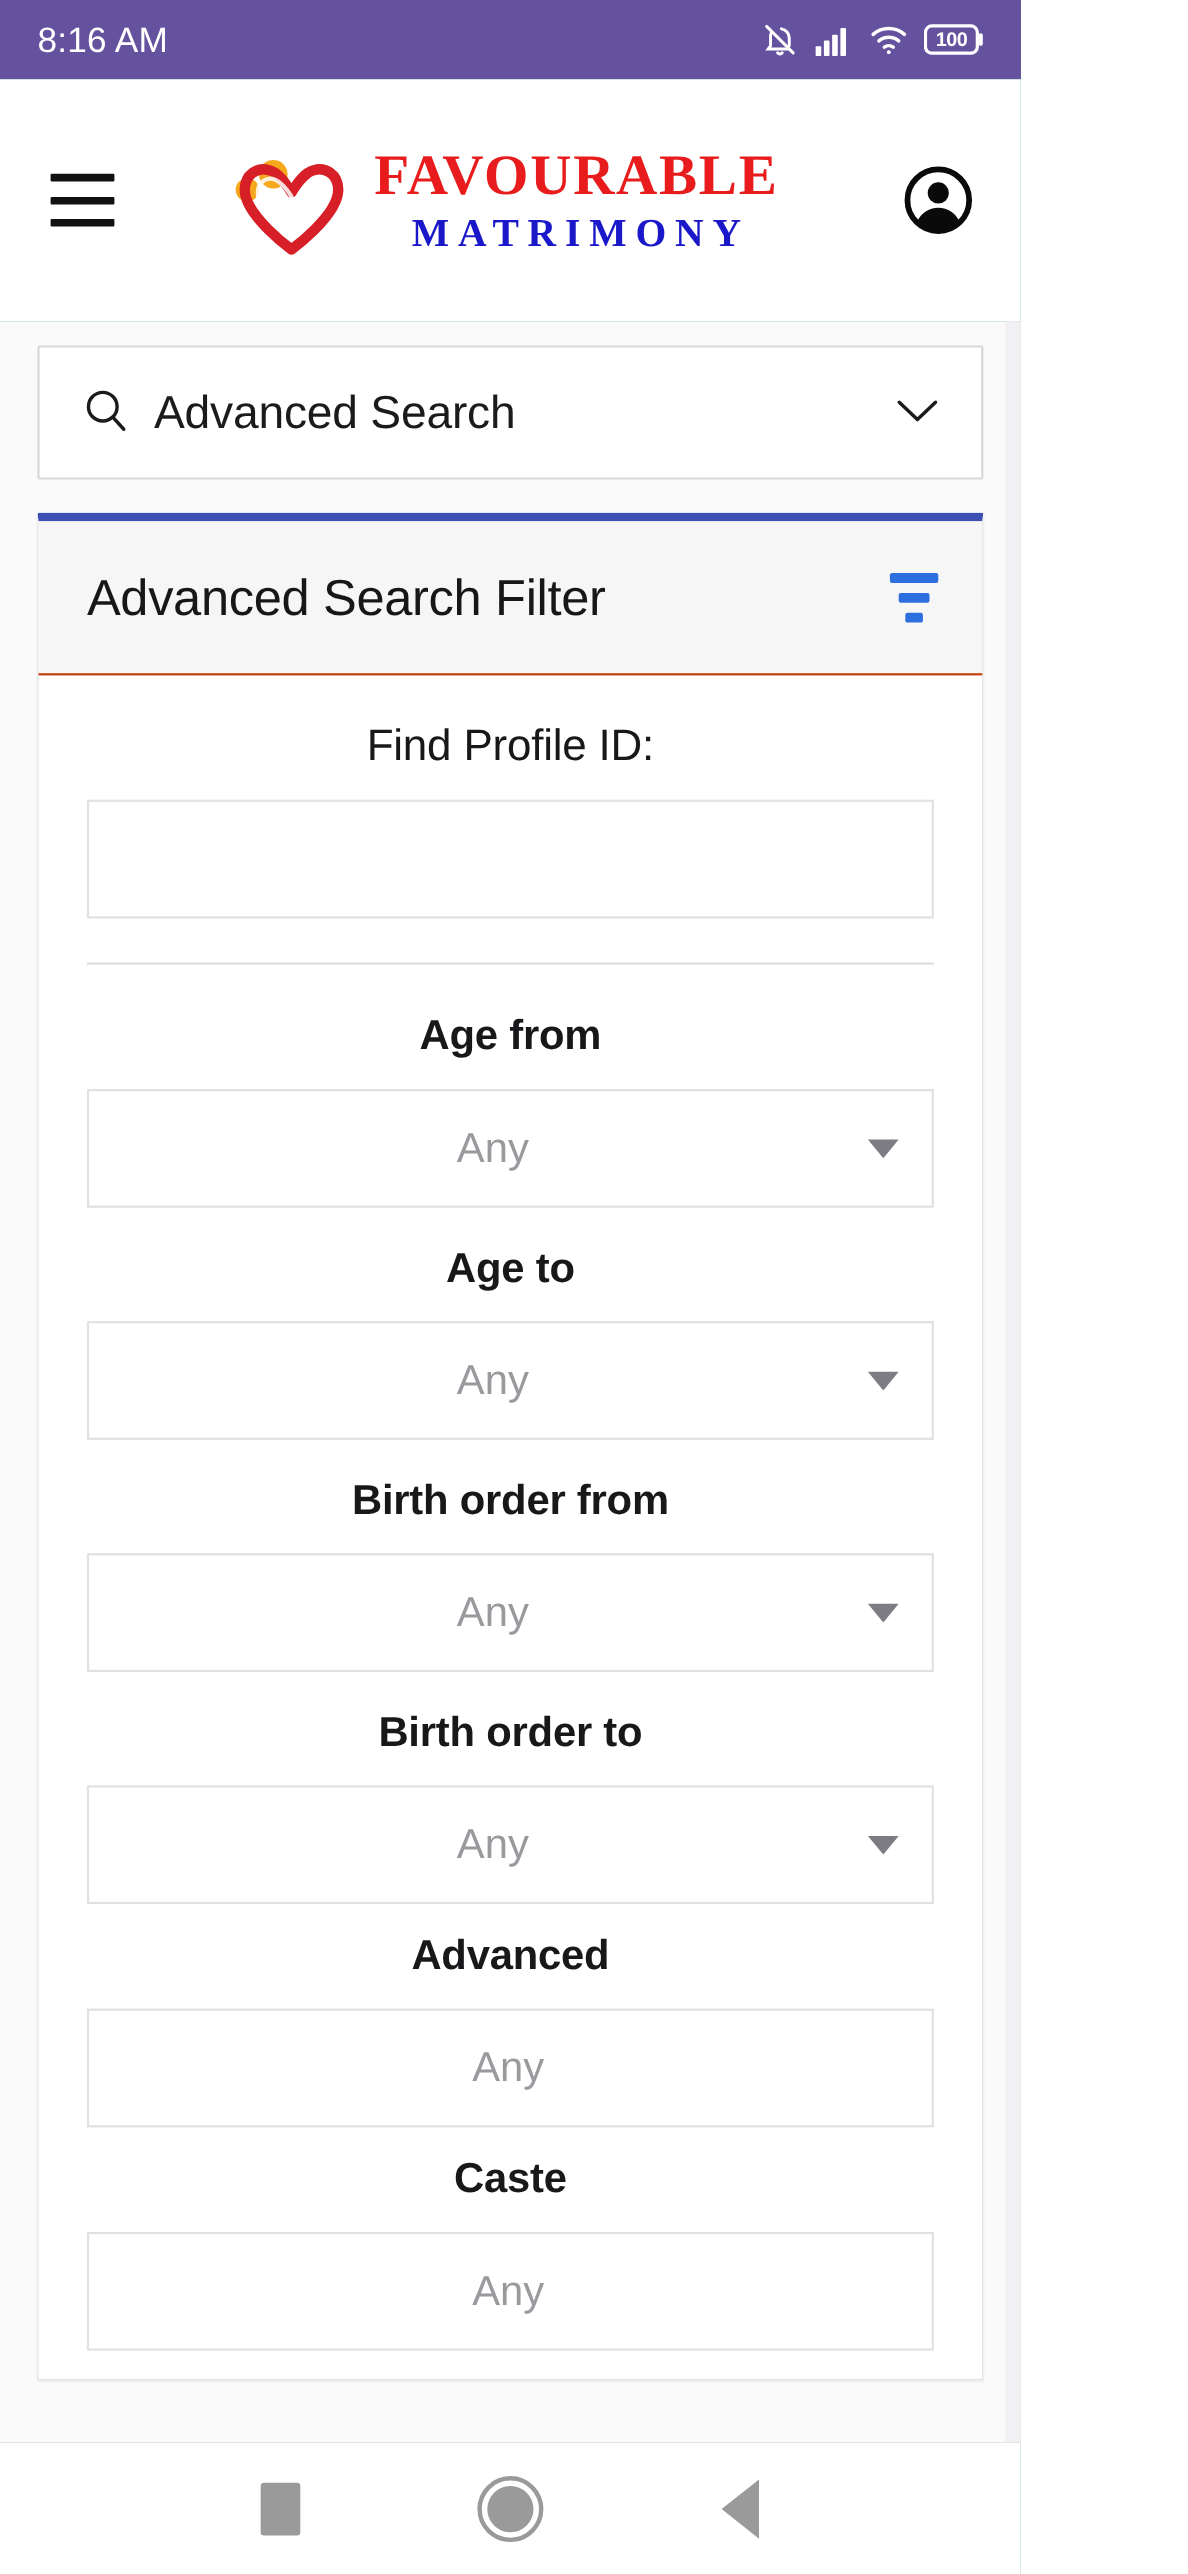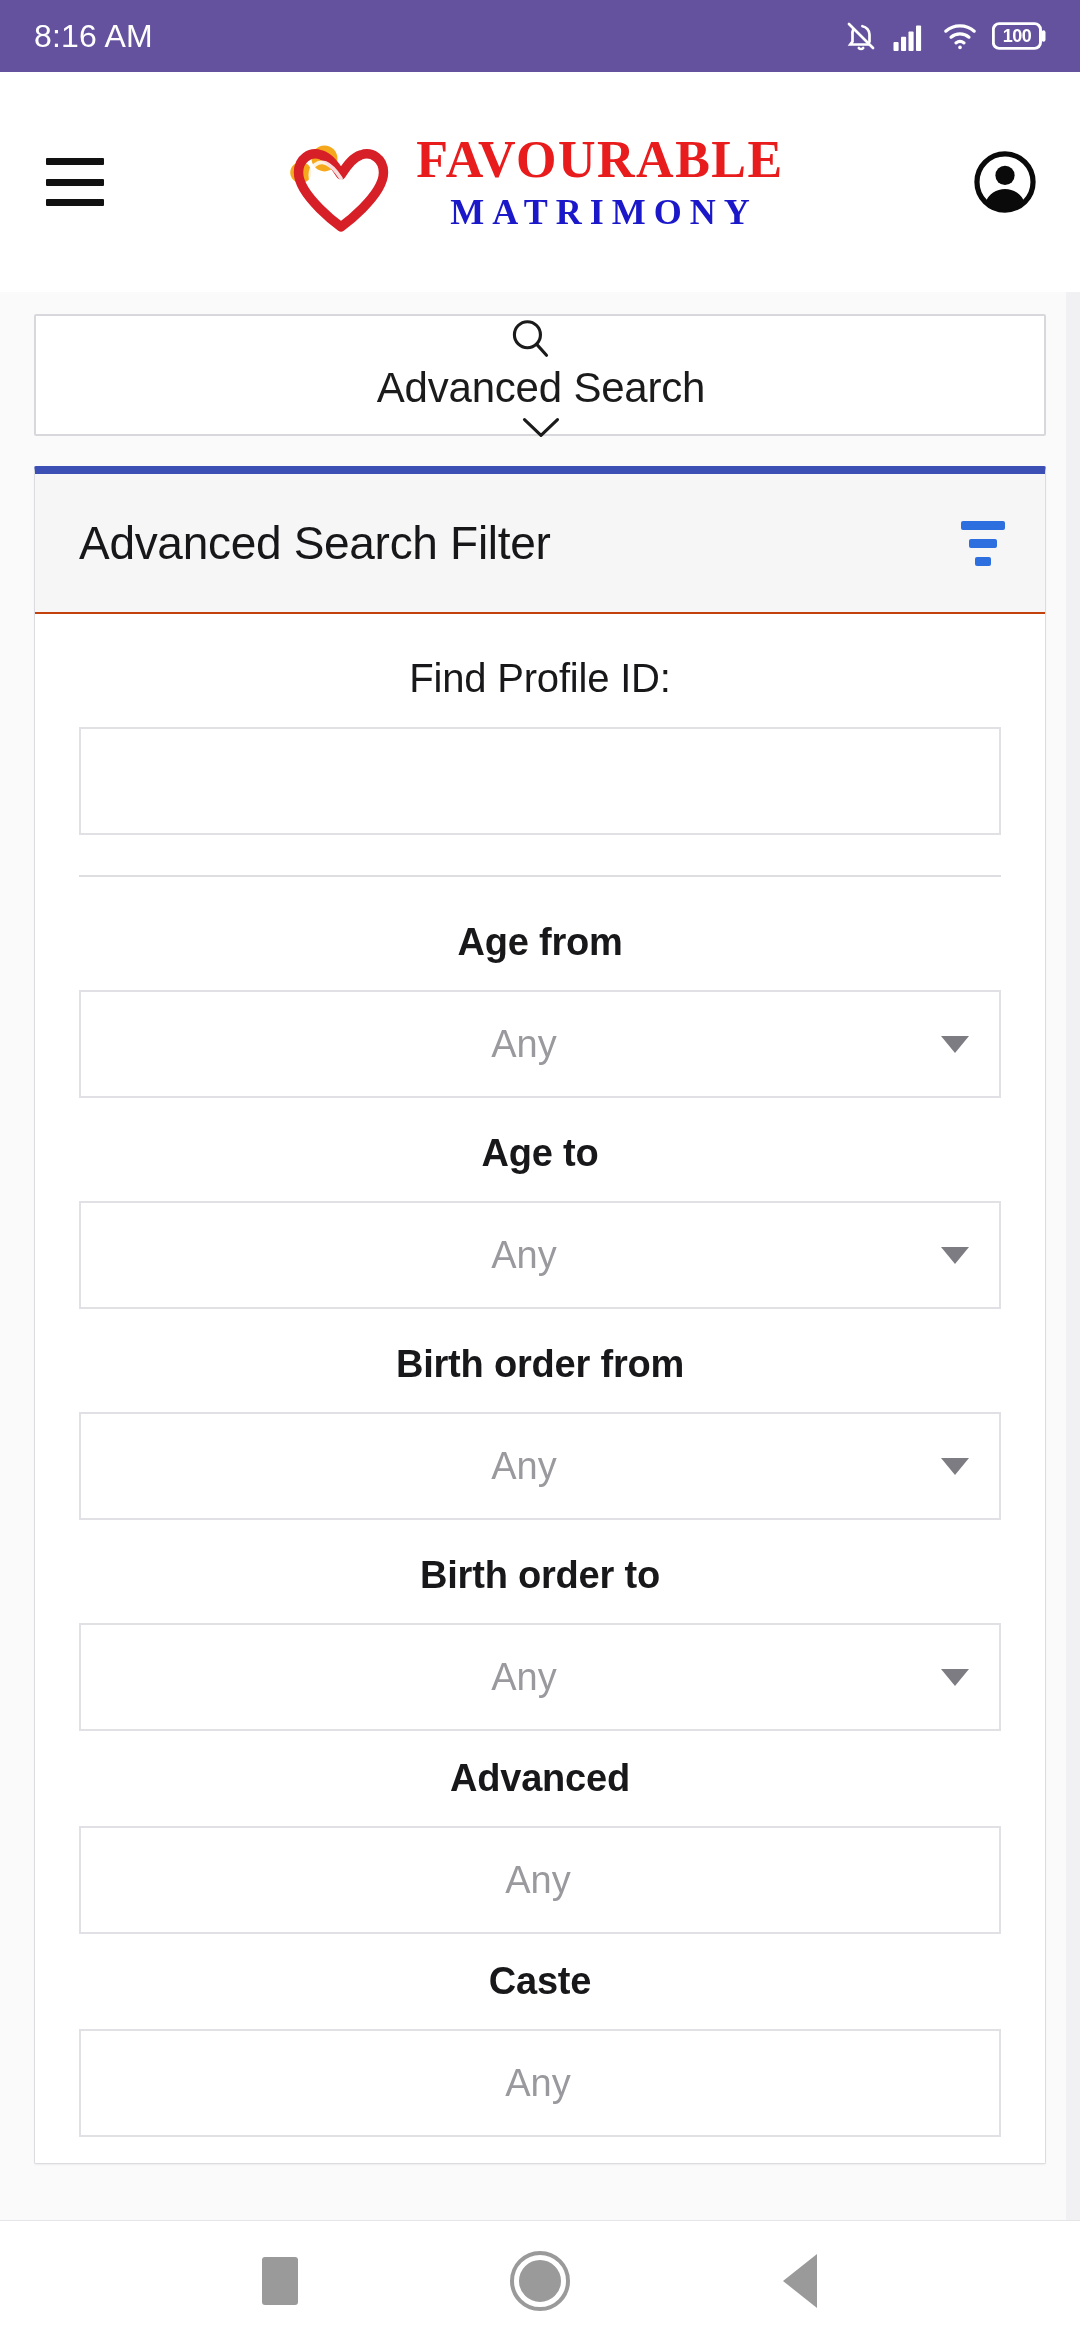--- a/index.html
+++ b/index.html
@@ -7,21 +7,21 @@
   html, body {
     width: 1080px;
     height: 2340px;
     overflow: hidden;
     background: #ffffff;
     font-family: "Liberation Sans", sans-serif;
   }
 
   #screen {
     position: relative;
-    width: 1080px;
+    width: 928px;
     height: 2340px;
     background: #0f766e;
     display: flex;
     flex-direction: column;
   }
 
   
   .status-bar {
     height: 72px;
     background: #64529E;
@@ -144,21 +144,20 @@
   
   .search-bar {
     background: #ffffff;
     border: 2px solid #D8D8DC;
     border-radius: 2px;
     height: 122px;
     display: flex;
     align-items: center;
     padding: 0 36px 0 38px;
     cursor: pointer;
-    flex-direction: column;
   }
   .search-bar .mag {
     flex: 0 0 auto;
     margin-right: 22px;
   }
   .search-bar-label {
     flex: 1 1 auto;
     font-size: 42px;
     color: #1b1b1b;
     font-weight: 400;

